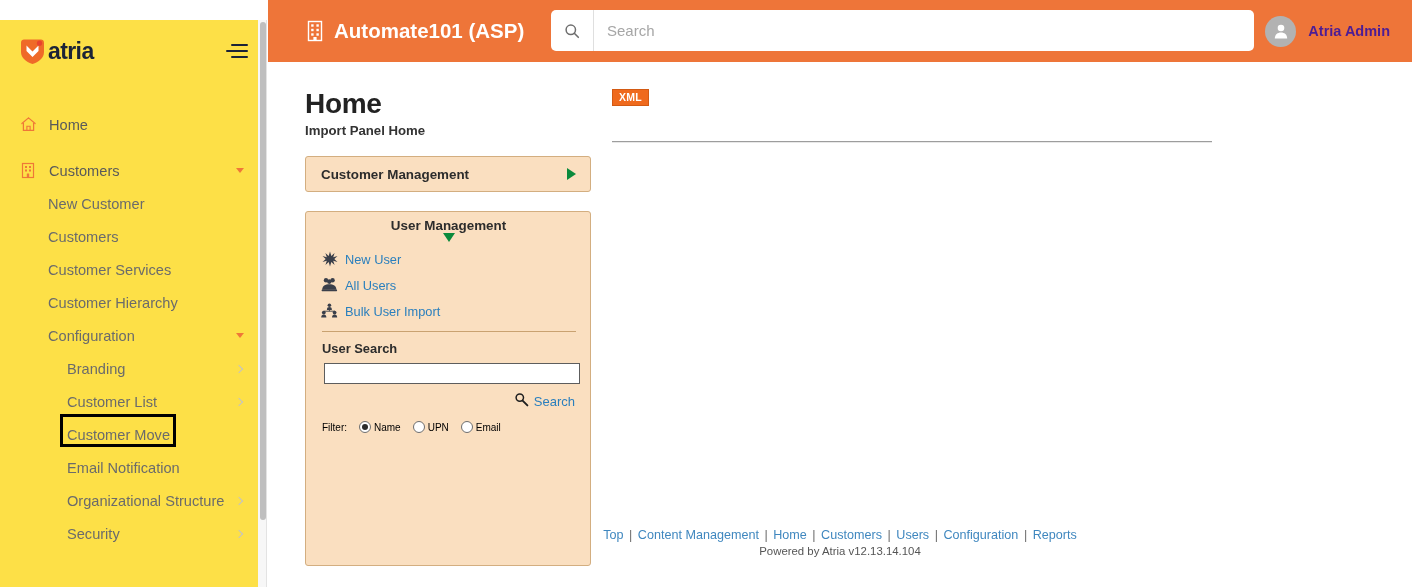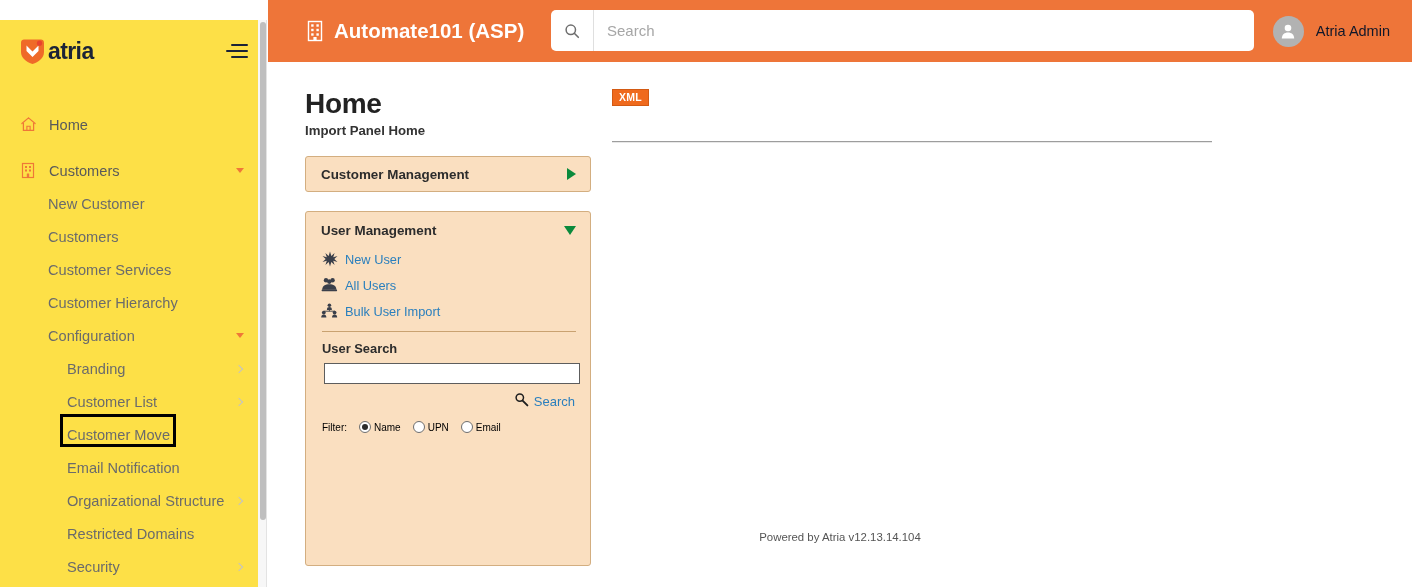--- a/index.html
+++ b/index.html
@@ -126,21 +126,21 @@
   .search-input::placeholder { color: #a6a6a6; }
   .user-box {
     position: absolute; right: 22px; top: 0; height: 62px;
     display: flex; align-items: center; gap: 12px;
   }
   .avatar {
     width: 31px; height: 31px; border-radius: 50%;
     background: #b2b2b2;
     display: flex; align-items: center; justify-content: center;
   }
-  .user-name { color: #0f172a; font-size: 14.5px; font-weight: normal; white-space: nowrap; }
+  .user-name { color: #4c1d95; font-size: 14.5px; font-weight: bold; white-space: nowrap; }
 
   
   .main {
     position: absolute; left: 268px; top: 62px;
     width: 1144px; height: 525px;
     background: #ffffff;
   }
   .page-title {
     position: absolute; left: 37px; top: 26px;
     font-size: 28px; font-weight: bold; color: #222; letter-spacing: -0.3px;
@@ -172,21 +172,21 @@
   }
   .tri-down {
     width: 0; height: 0;
     border-left: 6.5px solid transparent;
     border-right: 6.5px solid transparent;
     border-top: 9px solid #0a8a3c;
   }
   .panel-um { left: 37px; top: 149px; width: 286px; height: 355px; }
   .panel-um .panel-head {
     display: flex; align-items: center; justify-content: space-between;
-    height: 30px; padding: 6px 14px 0 15px;
+    height: 30px; padding: 6px 14px 0 15px; flex-direction: column;
   }
   .um-links { padding: 4px 0 0 15px; }
   .um-link-row {
     display: flex; align-items: center; height: 26px; gap: 7px; cursor: pointer;
   }
   .um-link {
     color: #2a7fbd; font-size: 12.8px; text-decoration: none;
   }
   .um-icon { width: 17px; height: 17px; display:flex; align-items:center; justify-content:center; }
   .um-hr {
@@ -334,23 +334,20 @@
       <div class="nav-row level3 marked">
         <span class="mark-box"></span>
         <span class="nav-label">Customer Move</span>
       </div>
       <div class="nav-row level3">
         <span class="nav-label">Email Notification</span>
       </div>
       <div class="nav-row level3">
         <span class="nav-label">Organizational Structure</span>
         <span class="chev-right"></span>
-      </div>
-      <div class="nav-row level3">
-        <span class="nav-label">Restricted Domains</span>
       </div>
       <div class="nav-row level3">
         <span class="nav-label">Security</span>
         <span class="chev-right"></span>
       </div>
     </nav>
 
     <div class="sidebar-track"></div>
     <div class="sidebar-scroll"></div>
   </aside>
@@ -478,17 +475,32 @@
           <span>Email</span>
         </label>
       </div>
 
     </section>
 
     <span class="xml-badge">XML</span>
     <div class="content-hr"></div>
 
     <div class="footer">
+      <div class="footer-links">
+        <a href="#">Top</a>
+        <span class="sep">|</span>
+        <a href="#">Content Management</a>
+        <span class="sep">|</span>
+        <a href="#">Home</a>
+        <span class="sep">|</span>
+        <a href="#">Customers</a>
+        <span class="sep">|</span>
+        <a href="#">Users</a>
+        <span class="sep">|</span>
+        <a href="#">Configuration</a>
+        <span class="sep">|</span>
+        <a href="#">Reports</a>
+      </div>
       <div class="footer-pow">Powered by Atria v12.13.14.104</div>
     </div>
 
   </main>
 </div>
 
 </body></html>

